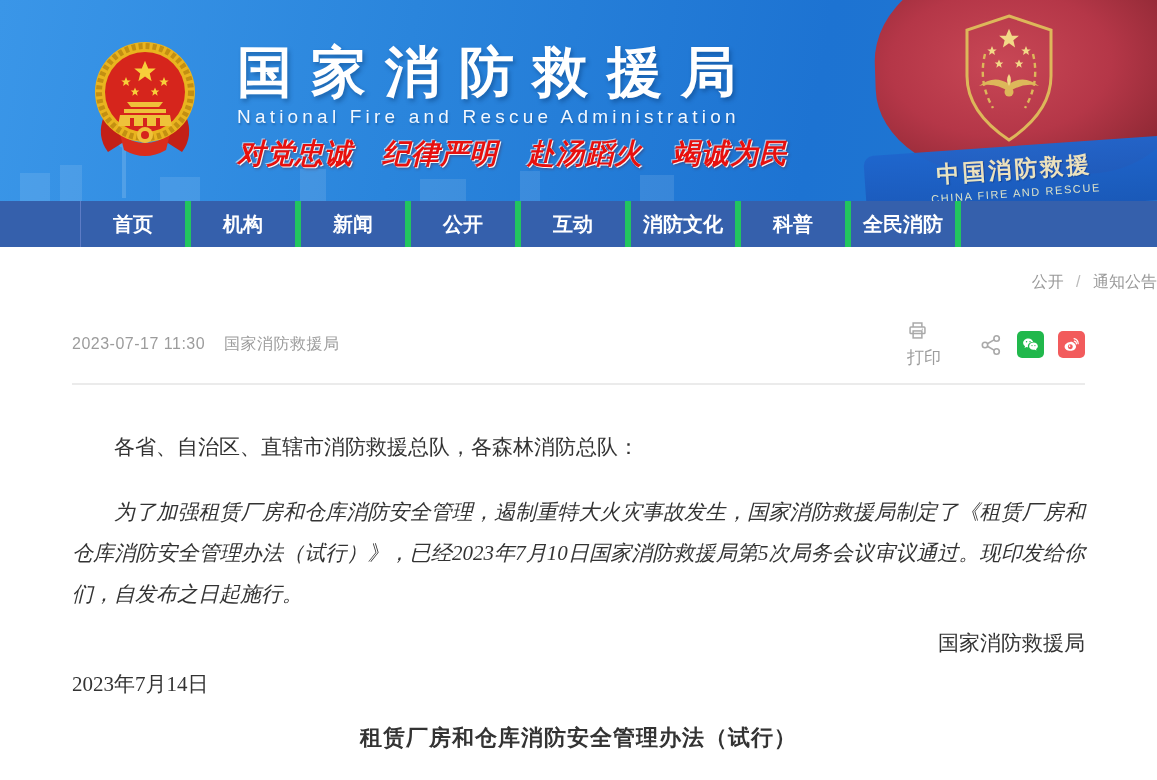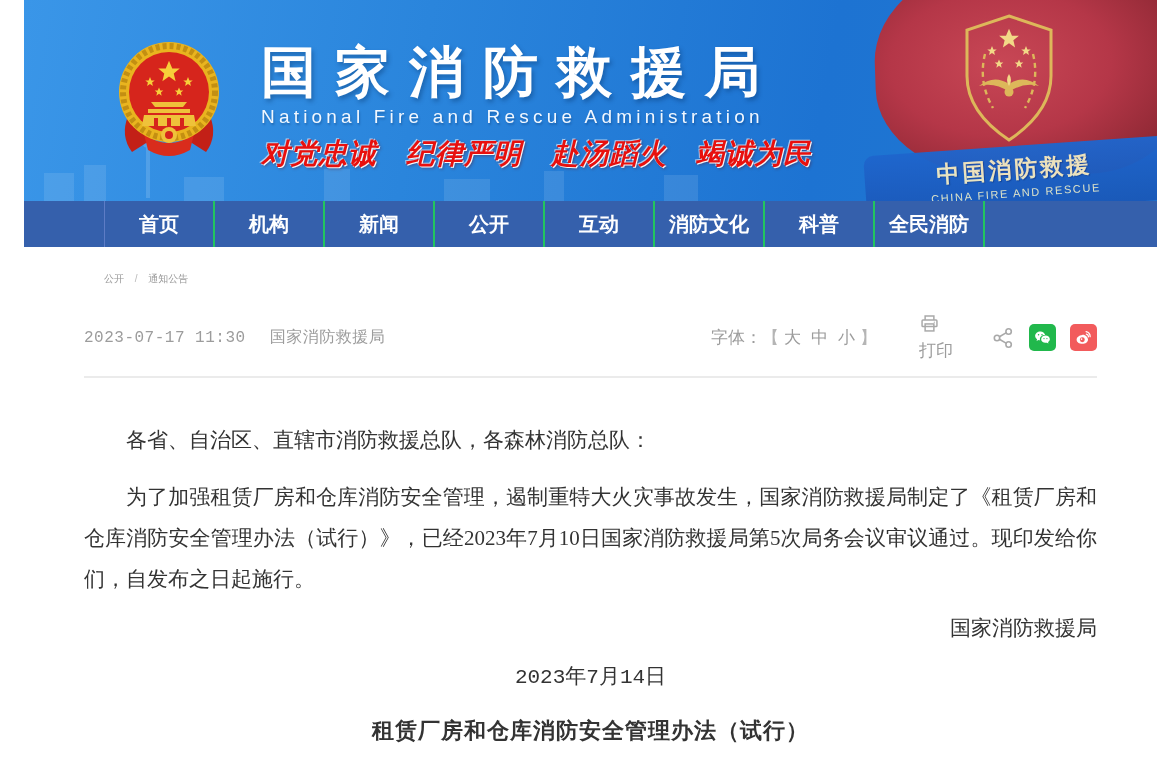--- a/index.html
+++ b/index.html
@@ -1,18 +1,18 @@
 <!DOCTYPE html>
 <html><head>
 <meta charset="utf-8">
 <style>
   * { box-sizing: border-box; margin: 0; padding: 0; }
   html, body { width: 1157px; height: 780px; overflow: hidden; background: #fff;
     font-family: "Liberation Sans", sans-serif; }
-  .page { position: relative; width: 1157px; height: 780px; background: #fff; padding-left: 24px; }
+  .page { position: relative; width: 1157px; height: 780px; background: #fff; }
 
   
   .header { position: relative; height: 201px; overflow: hidden;
     background: linear-gradient(100deg, #3a96e8 0%, #2a85dc 35%, #1d73d2 70%, #2179d2 100%); }
   .sky-tower { position: absolute; left: 122px; top: 78px; width: 4px; height: 120px;
     background: #fff; opacity: .14; }
   .sky-tower::before { content:""; position:absolute; left:-7px; top:28px; width:18px; height:18px;
     border-radius:50%; background:#fff; }
   .sky-tower::after { content:""; position:absolute; left:-4px; top:58px; width:12px; height:12px;
     border-radius:50%; background:#fff; }
@@ -45,59 +45,59 @@
   .flag-band { position: absolute; left: 6px; top: 146px; width: 300px; height: 64px;
     background: linear-gradient(180deg, #1f66cd, #1a58b8); transform: rotate(-4deg);
     border-radius: 10px 4px 0 0; text-align: center; padding-top: 8px; opacity: .96; }
   .flag-band-cn { color: #f0e9c2; font-size: 23px; font-weight: bold; letter-spacing: 3px;
     text-shadow: 1px 1px 1px rgba(0,0,60,.3); }
   .flag-band-en { color: #e2e6c9; font-size: 11px; letter-spacing: 1.6px; margin-top: 2px; }
 
   
   .nav { display: flex; align-items: stretch; height: 46px; background: #3560ac; }
   .nav-spacer { width: 81px; border-right: 1px solid #5d7cc5; }
-  .nav-item { width: 110px; border-right: 2px solid #22c55e; color: #fff; font-size: 20px;
+  .nav-item { width: 110px; border-right: 6px solid #22c55e; color: #fff; font-size: 20px;
     font-weight: bold; text-align: center; line-height: 46px; text-decoration: none; cursor: pointer; }
   .nav-fill { flex: 1; }
 
   
-  .breadcrumb { margin: 25px 0 0 80px; font-size: 10px; color: #999; }
+  .breadcrumb { margin: 25px 0 0 80px; font-size: 16px; color: #999; text-align: right; }
   .breadcrumb a { color: #999; text-decoration: none; cursor: pointer; }
   .crumb-sep { margin: 0 8px; color: #bbb; }
 
   
   .article-title { margin: 30px 70px 0; text-align: center; font-size: 27px; font-weight: bold;
     color: #333; line-height: 35px; letter-spacing: .5px; }
 
   .meta-row { width: 1013px; margin: 27px auto 0; display: flex; justify-content: space-between;
     align-items: center; color: #9c9c9c; }
-  .meta-left { font-family: Liberation Mono, monospace; font-size: 16px; letter-spacing: .5px; }
+  .meta-left { font-family: Liberation Sans, sans-serif; font-size: 16px; letter-spacing: .5px; }
   .meta-left .src { margin-left: 14px; }
   .meta-right { display: flex; align-items: center; font-size: 17px; }
   .font-ctrl { display: flex; align-items: center; }
   .font-size-btn { margin: 0 5px; cursor: pointer; color: #9c9c9c; }
   .bracket { color: #b5b5b5; }
   .print-btn { display: flex; align-items: flex-start; margin-left: 42px; cursor: pointer; color: #9c9c9c; flex-direction: column; }
   .print-btn svg { margin-right: 6px; }
   .share-group { display: flex; align-items: center; margin-left: 38px; }
   .share-alt { cursor: pointer; display: inline-flex; }
   .icon-box { width: 27px; height: 27px; border-radius: 5px; margin-left: 14px; display: inline-flex;
     align-items: center; justify-content: center; cursor: pointer; }
   .icon-wechat { background: #21b84c; }
   .icon-weibo { background: #f25b5c; }
 
   .divider { width: 1013px; margin: 14px auto 0; border: none; border-top: 2px solid #ebebeb; }
 
   
   .article-body { width: 1013px; margin: 0 auto; font-family: "Liberation Serif", serif;
     font-size: 21px; line-height: 41px; color: #333; }
   .para-salutation { margin-top: 42px; text-indent: 2em; }
-  .para-main { margin-top: 16px; text-indent: 2em; text-align: justify; }
+  .para-main { margin-top: 24px; text-indent: 2em; text-align: justify; font-style: italic; }
   .sig-name { margin-top: 8px; text-align: right; }
-  .sig-date { margin-top: 8px; text-align: center; font-family: Liberation Mono, monospace; }
+  .sig-date { text-align: left; }
   .attachment-title { margin-top: 12px; text-align: center; font-weight: bold; font-size: 22px;
     letter-spacing: 1px; }
 </style>
 </head>
 <body>
 
 <div class="page">
 
   <div class="header">
     <div class="sky-tower"></div>
@@ -182,28 +182,20 @@
     <a>通知公告</a>
   </div>
 
 
   <div class="meta-row">
     <div class="meta-left">
       <span>2023-07-17 11:30</span>
       <span class="src">国家消防救援局</span>
     </div>
     <div class="meta-right">
-      <div class="font-ctrl">
-        <span>字体：</span>
-        <span class="bracket">【</span>
-        <span class="font-size-btn">大</span>
-        <span class="font-size-btn">中</span>
-        <span class="font-size-btn">小</span>
-        <span class="bracket">】</span>
-      </div>
       <div class="print-btn">
         <span>
           <svg width="21" height="21" viewBox="0 0 24 24" fill="none" stroke="#a9a9a9" stroke-width="1.7" aria-hidden="true">
             <path d="M7 8 V3.5 H17 V8"></path>
             <rect x="3.5" y="8" width="17" height="7.5" rx="1"></rect>
             <rect x="7" y="12.5" width="10" height="8"></rect>
             <circle cx="17.5" cy="10.5" r="0.7" fill="#a9a9a9" stroke="none"></circle>
           </svg>
         </span>
         <span>打印</span>

